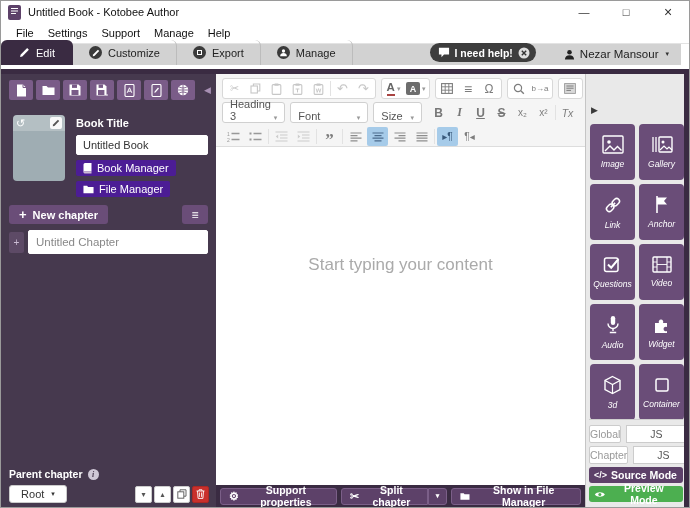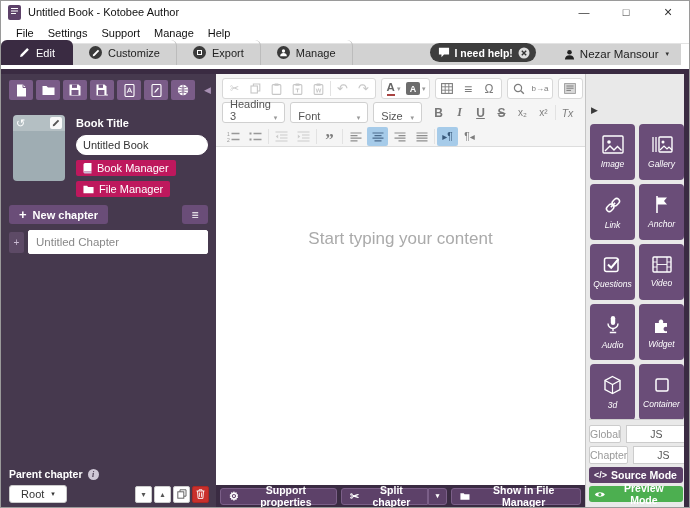--- a/index.html
+++ b/index.html
@@ -55,23 +55,23 @@
   .sb-collapse { position:absolute; right:5px; top:11px; color:#a violet; color:#a78fb3; font-size:9px; }
   .cover { position:absolute; left:12px; top:41px; width:52px; height:66px; background:#9fadb3;
     border-radius:4px; overflow:hidden; }
   .cover-top { height:16px; background:rgba(255,255,255,.22); display:flex; align-items:center;
     justify-content:space-between; padding:0 3px; }
   .cover-undo { color:#fff; font-size:11px; line-height:1; }
   .cover-edit { width:12px; height:12px; background:rgba(255,255,255,.9); border-radius:2px;
     display:flex; align-items:center; justify-content:center; color:#555; }
   .sb-meta { position:absolute; left:75px; top:43px; width:132px; }
   .sb-label { color:#fff; font-weight:bold; font-size:11px; margin-bottom:6px; }
-  .sb-input { width:100%; height:20px; border:1px solid #fff; border-radius:10px; background:#fff;
+  .sb-input { width:100%; height:20px; border:1px solid #fff; border-radius:2px; background:#fff;
     font-family:inherit; font-size:11px; color:#333; padding:0 6px; outline:none; }
-  .sb-btn { margin-top:5px; height:16px; background:#be185d; color:#fff; border:none; border-radius:2px;
+  .sb-btn { margin-top:5px; height:16px; background:#4c1d95; color:#fff; border:none; border-radius:2px;
     font-size:11px; display:flex; align-items:center; gap:5px; padding:0 7px; font-family:inherit; }
   .newch-row { position:absolute; left:8px; right:8px; top:131px; display:flex; }
   .newch-btn { height:19px; background:#6a4d78; color:#fff; border:none; border-radius:3px;
     font-size:11px; font-weight:bold; display:flex; align-items:center; gap:6px; padding:0 10px; font-family:inherit; }
   .chlist-menu { margin-left:auto; width:26px; height:19px; background:#6a4d78; color:#fff;
     border:none; border-radius:3px; font-size:12px; font-weight:bold; }
   .ch-row { position:absolute; left:8px; right:8px; top:156px; display:flex; align-items:center; gap:4px; }
   .ch-plus { width:15px; height:21px; background:#5d4a66; color:#cbbdd4; border:none; border-radius:2px;
     font-size:10px; }
   .ch-input { flex:1; height:24px; border:1px solid #fff; border-radius:2px; background:#fff;
@@ -105,21 +105,21 @@
   .tb-caret { font-size:7px; color:#999; margin-left:2px; }
   .dd { display:flex; align-items:flex-end; background:#fff; border:1px solid #d0d0d0; border-radius:3px;
     height:21px; padding:0 7px; font-size:11px; color:#555; }
   .dd .dd-spacer { flex:1; }
   .letter { font-weight:bold; font-size:12px; color:#777; }
   .a-color { font-weight:bold; color:#666; border-bottom:2px solid #a94442; line-height:1.05; font-size:11.5px; }
   .a-bg { width:14px; height:13px; background:#6d6d6d; border-radius:2px; color:#fff; font-weight:bold;
     font-size:9px; display:flex; align-items:center; justify-content:center; }
   .ed-canvas { position:absolute; left:0; top:73px; right:0; bottom:22px; background:#fff;
     display:flex; justify-content:center; }
-  .ed-placeholder { margin-top:82px; font-size:17px; color:#aaa; }
+  .ed-placeholder { margin-top:108px; font-size:17px; color:#aaa; }
   .ed-bottom { position:absolute; left:0; bottom:0; right:0; height:22px; background:#3a2b42;
     display:flex; align-items:center; padding:0 4px; gap:4px; }
   .eb-btn { height:17px; background:#5d4169; border:1px solid #7b5f88; border-radius:3px; color:#fff;
     font-size:10.5px; font-weight:bold; display:flex; align-items:center; gap:5px; padding:0 8px;
     font-family:inherit; }
   .eb-split { display:flex; margin-left:auto; }
   .eb-split .main { border-radius:3px 0 0 3px; }
   .eb-split .caretpart { width:22px; border-radius:0 3px 3px 0; border-left:1px solid #7b5f88;
     justify-content:center; padding:0; font-size:7px; }
 

